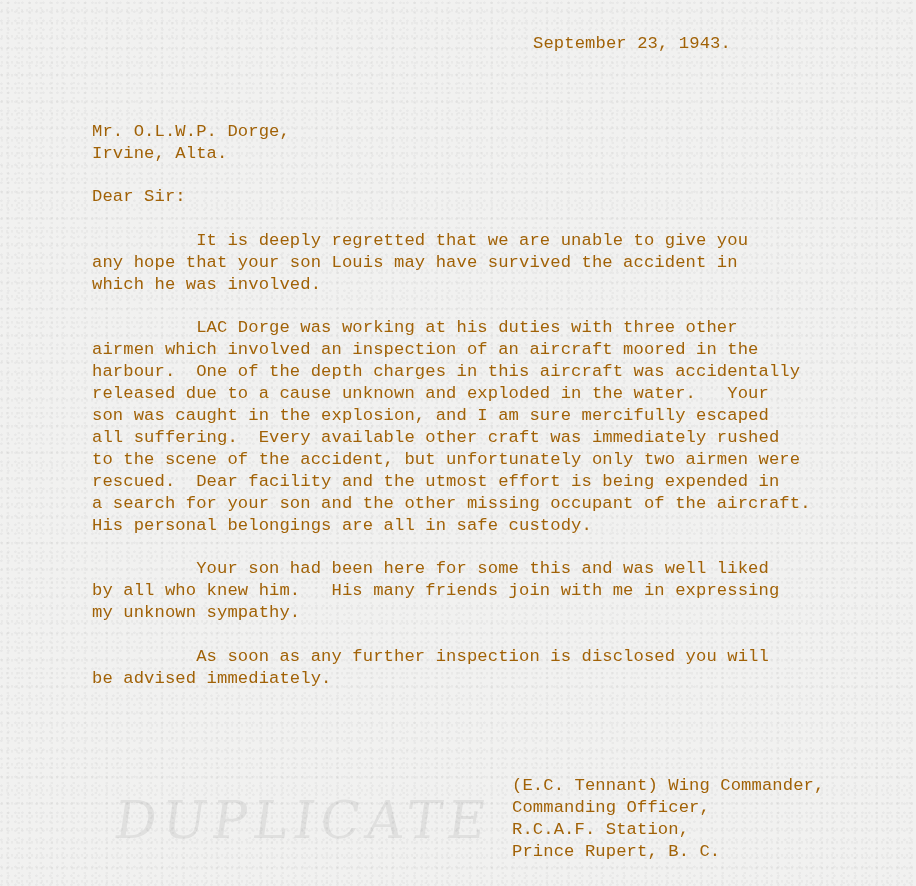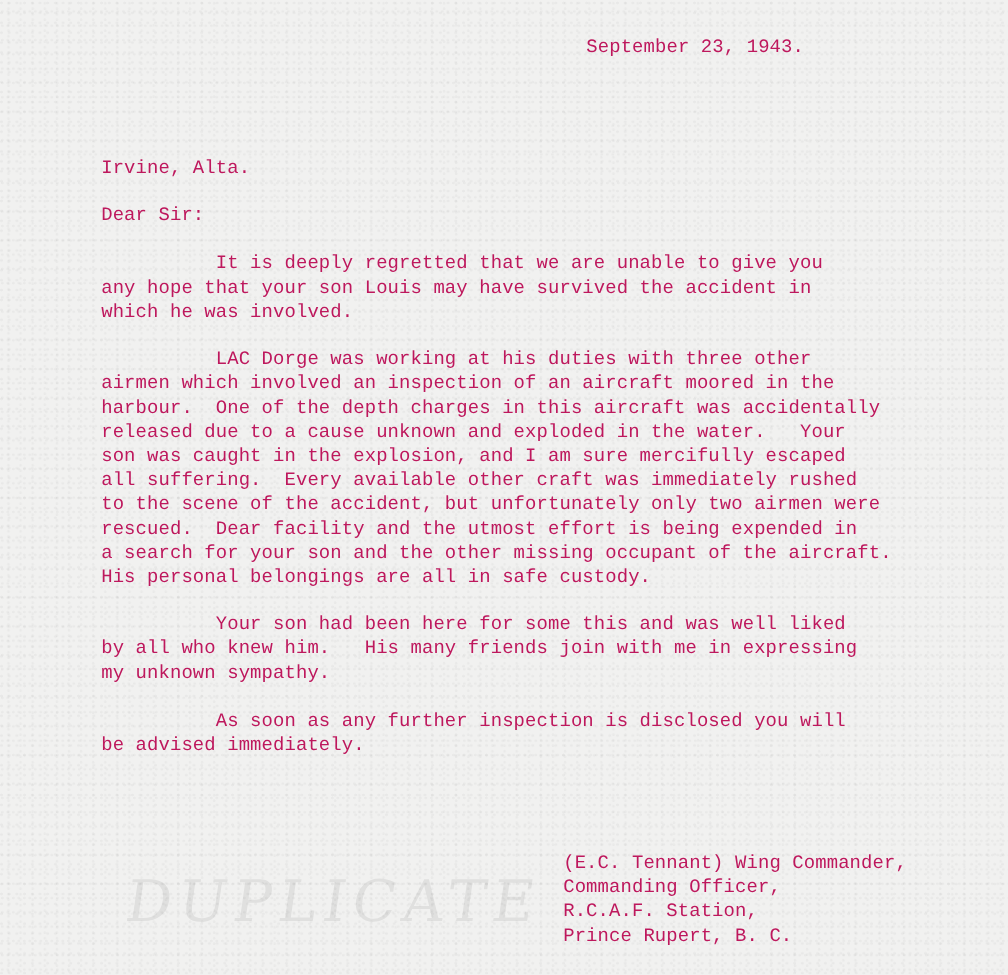--- a/index.html
+++ b/index.html
@@ -15,21 +15,21 @@
     font-family: "Liberation Mono", "DejaVu Sans Mono", monospace;
     color: #2a2a2a;
   }
   .page { position: absolute; inset: 0; }
   .line {
     position: absolute;
     font-size: 17.2px;
     letter-spacing: 0.1px;
     white-space: pre;
     line-height: 22px;
-    color: #be185d;
+    color: #a16207;
   }
   .date { left: 533px; top: 33px; }
   .addr { left: 92px; }
   .para { left: 92px; }
   .sig { left: 512px; }
   .watermark {
     position: absolute; left: 115px; top: 790px;
     font-size: 52px; color: rgba(0,0,0,0.07);
     font-family: "DejaVu Serif", serif;
     letter-spacing: 6px;
@@ -39,20 +39,21 @@
 </style>
 </head>
 <body>
 
 <div class="page">
 
   <div class="watermark">DUPLICATE</div>
 
   <div class="line date">September 23, 1943.</div>
 
+  <div class="line addr" style="top:121px">Mr. O.L.W.P. Dorge,</div>
   <div class="line addr" style="top:143px">Irvine, Alta.</div>
 
   <div class="line addr" style="top:186px">Dear Sir:</div>
 
   <div>
     <div class="line para" style="top:230px">          It is deeply regretted that we are unable to give you</div>
     <div class="line para" style="top:252px">any hope that your son Louis may have survived the accident in</div>
     <div class="line para" style="top:274px">which he was involved.</div>
   </div>
 

